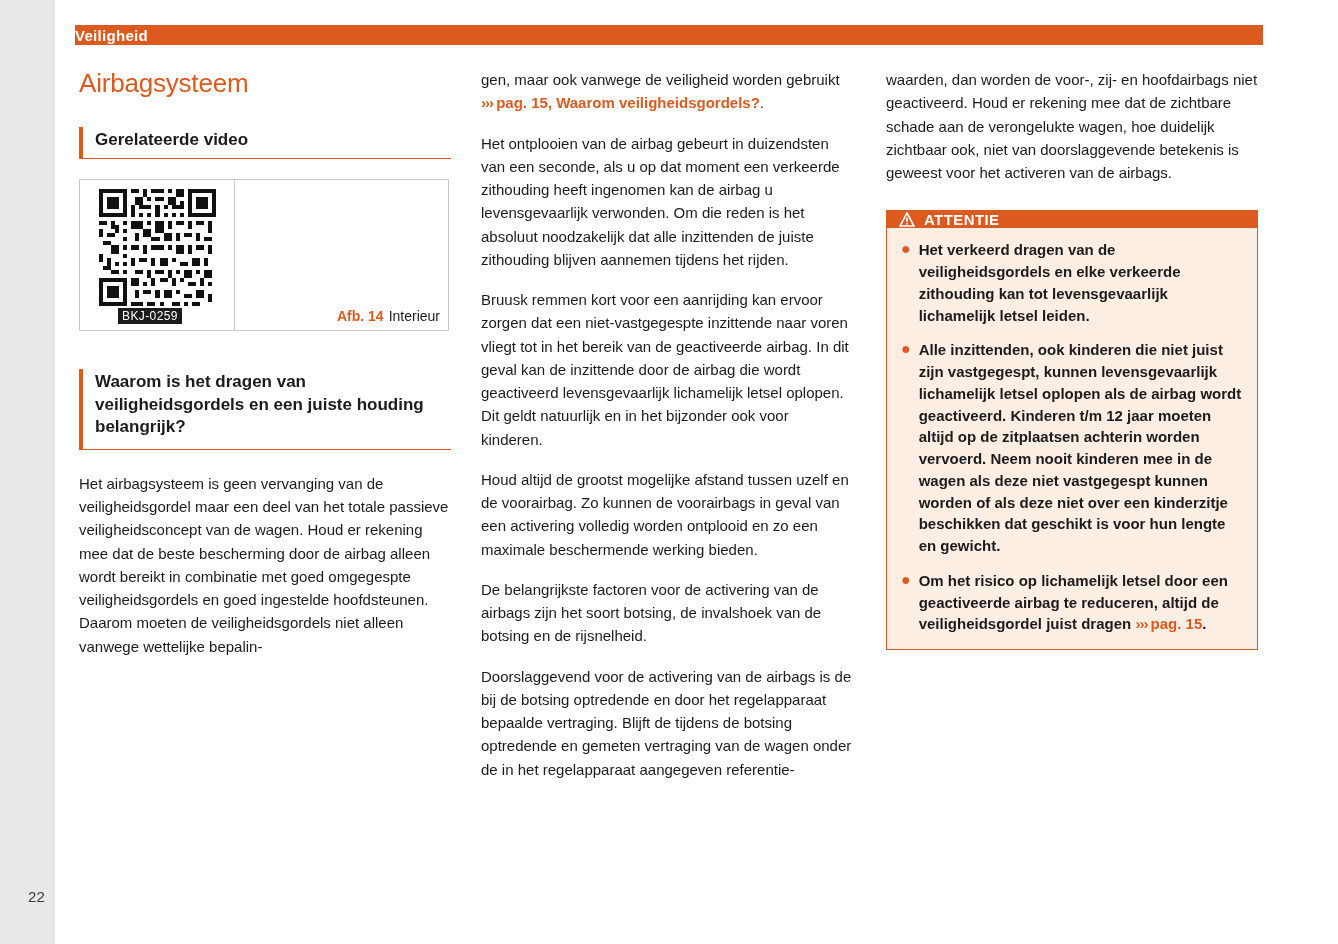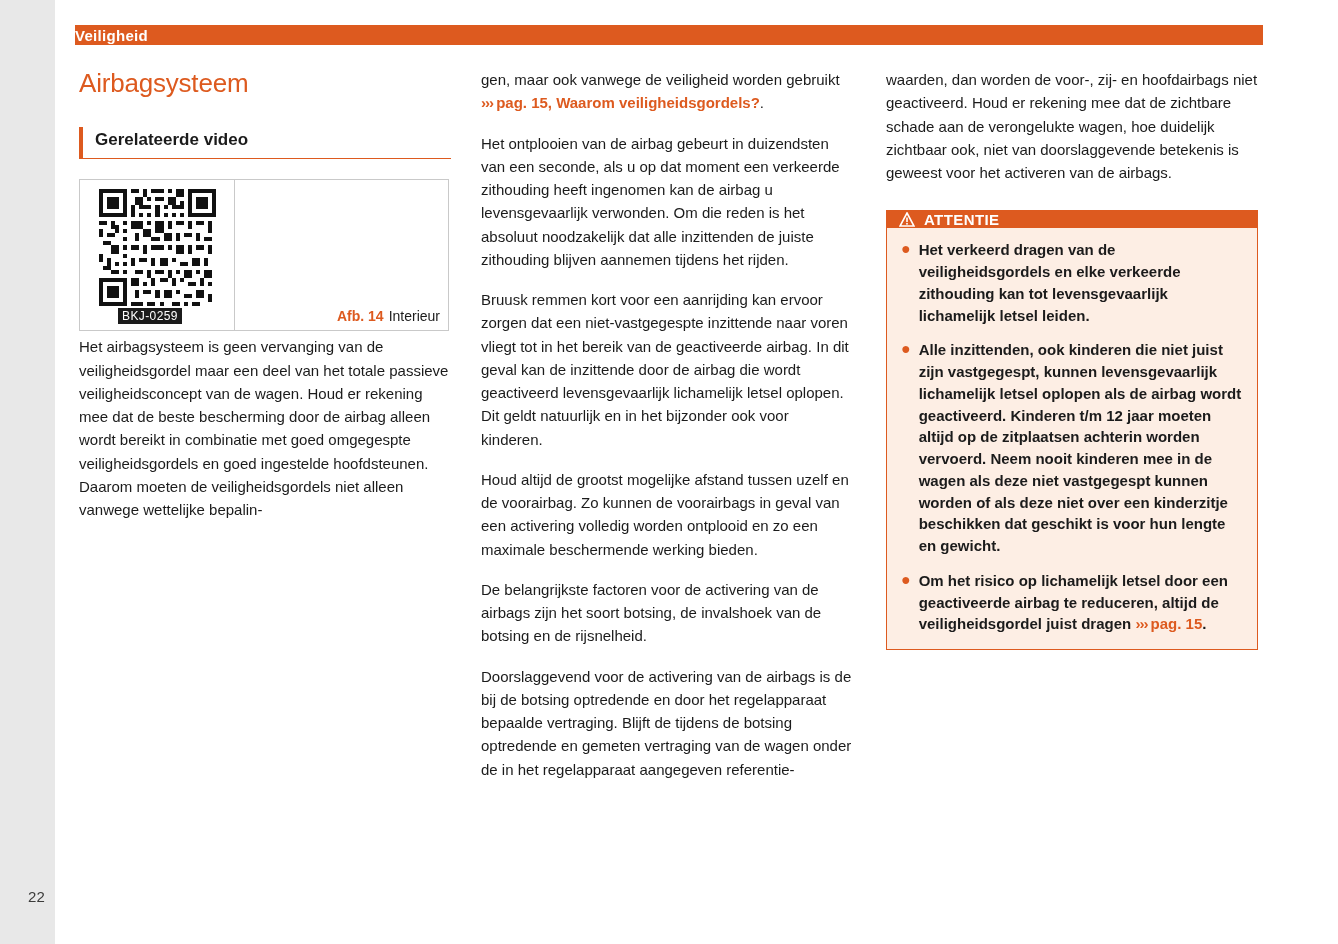--- a/index.html
+++ b/index.html
@@ -362,20 +362,23 @@
                 <rect x="23" y="28" width="2" height="1"></rect>
             </g>
           </svg>
           <div class="qr-code-label">BKJ-0259</div>
         </div>
         <div class="fig-caption">
           <span class="abf">Afb. 14</span><span>Interieur</span>
         </div>
       </div>
 
+      <div class="boxed-head tall">
+        <div class="bh-text">Waarom is het dragen van veiligheidsgordels en een juiste houding belangrijk?</div>
+      </div>
 
       <p class="body">Het airbagsysteem is geen vervanging van de veiligheidsgordel maar een deel van het totale passieve veiligheidsconcept van de wagen. Houd er rekening mee dat de beste bescherming door de airbag alleen wordt bereikt in combinatie met goed omgegespte veiligheidsgordels en goed ingestelde hoofdsteunen. Daarom moeten de veiligheidsgordels niet alleen vanwege wettelijke bepalin-</p>
     </div>
 
     <div class="col col2">
       <p class="body"><span>gen, maar ook vanwege de veiligheid worden gebruikt </span><span class="ref"><span class="chev">›››&nbsp;</span><span>pag. 15, Waarom veiligheidsgordels?</span></span><span>.</span></p>
       <p class="body">Het ontplooien van de airbag gebeurt in duizendsten van een seconde, als u op dat moment een verkeerde zithouding heeft ingenomen kan de airbag u levensgevaarlijk verwonden. Om die reden is het absoluut noodzakelijk dat alle inzittenden de juiste zithouding blijven aannemen tijdens het rijden.</p>
       <p class="body">Bruusk remmen kort voor een aanrijding kan ervoor zorgen dat een niet-vastgegespte inzittende naar voren vliegt tot in het bereik van de geactiveerde airbag. In dit geval kan de inzittende door de airbag die wordt geactiveerd levensgevaarlijk lichamelijk letsel oplopen. Dit geldt natuurlijk en in het bijzonder ook voor kinderen.</p>
       <p class="body">Houd altijd de grootst mogelijke afstand tussen uzelf en de voorairbag. Zo kunnen de voorairbags in geval van een activering volledig worden ontplooid en zo een maximale beschermende werking bieden.</p>
       <p class="body">De belangrijkste factoren voor de activering van de airbags zijn het soort botsing, de invalshoek van de botsing en de rijsnelheid.</p>

